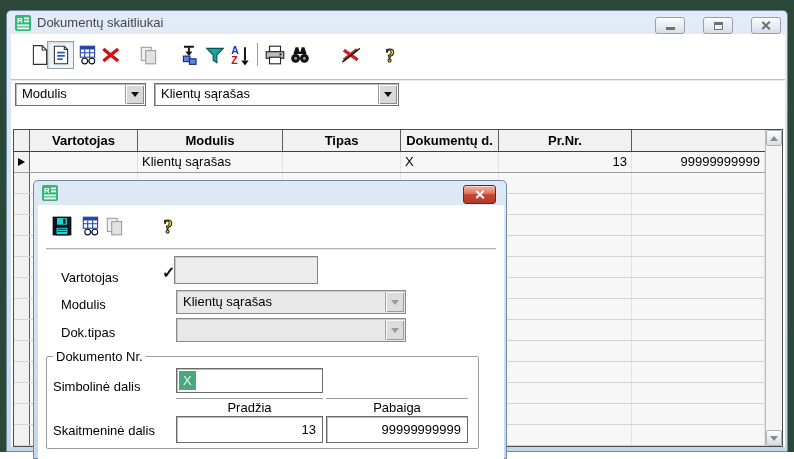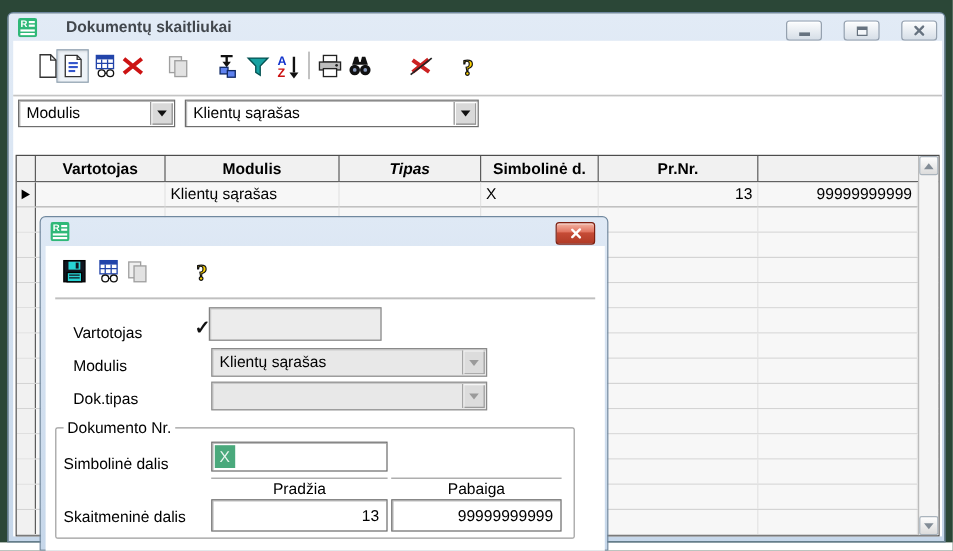--- a/index.html
+++ b/index.html
@@ -4,21 +4,21 @@
 <style>
   * { box-sizing: border-box; margin: 0; padding: 0; }
   body { font-family: "Liberation Sans", sans-serif; font-size: 13px; }
   .page { position: relative; width: 794px; height: 459px; background: #2b4737; overflow: hidden; }
   .desktop-bottom { position: absolute; left: 0; top: 452px; width: 794px; height: 7px; background: #fff; z-index: 2; }
 
   
   .main-window { position: absolute; left: 6px; top: 10px; width: 782px; height: 442px;
     background: linear-gradient(#e2ebf6, #c6d7ea); border: 1px solid #70889f; border-radius: 5px 5px 0 0; z-index: 3; }
   .titlebar { position: absolute; left: 0; top: 0; right: 0; height: 23px; display: flex; align-items: center; padding-left: 8px; }
-  .titlebar .title { margin-left: 24px; color: #42474d; font-weight: bold; }
+  .titlebar .title { margin-left: 6px; color: #42474d; }
   .winbtns { position: absolute; right: 6px; top: 6px; display: flex; gap: 18px; }
   .winbtn { width: 30px; height: 17px; background: linear-gradient(#fcfdfe, #d6dee7); border: 1px solid #95a1af;
     border-radius: 3px; box-shadow: inset 0 1px 0 #fff; display: flex; align-items: center; justify-content: center; }
   .glyph-min { width: 9px; height: 3px; background: #66727f; margin-top: 6px; }
   .glyph-max { width: 9px; height: 8px; border: 1px solid #66727f; border-top-width: 3px; background: #f4f7fa; }
   .glyph-x { position: relative; width: 11px; height: 11px; }
   .glyph-x::before, .glyph-x::after { content: ""; position: absolute; left: 4.5px; top: 0; width: 2.4px; height: 11px;
     background: #66727f; border-radius: 1px; }
   .glyph-x::before { transform: rotate(45deg); } .glyph-x::after { transform: rotate(-45deg); }
 
@@ -44,21 +44,21 @@
 
   
   .grid { position: absolute; left: 2px; top: 95px; width: 770px; height: 318px; border: 1px solid #4c4c4c; background: #f7f7f7; overflow: hidden; }
   .ghead { display: flex; height: 22px; background: #f1f1f1; border-bottom: 1px solid #3d3d3d; font-weight: bold; }
   .ghead .gc { border-right: 1px solid #5c5c5c; text-align: center; line-height: 21px; }
   .grow { display: flex; height: 21px; border-bottom: 1px solid #d4d4d4; background: #f7f7f7; }
   .grow.first { border-bottom: 1px solid #9d9d9d; }
   .grow .gc { border-right: 1px solid #e3e3e3; line-height: 20px; padding: 0 4px; overflow: hidden; white-space: nowrap; }
   .grow .gc.sel { background: #f1f1f1; border-right: 1px solid #5c5c5c; padding: 0; position: relative; }
   .gc0 { flex: none; width: 16px; } .gc1 { flex: none; width: 108px; } .gc2 { flex: none; width: 145px; }
-  .gc3 { flex: none; width: 118px; font-style: italic; } .gc4 { flex: none; width: 98px; } .gc5 { flex: none; width: 133px; }
+  .gc3 { flex: none; width: 118px; } .gc4 { flex: none; width: 98px; } .gc5 { flex: none; width: 133px; }
   .gc6 { flex: none; width: 133px; }
   .num { text-align: right; }
   .row-tri { position: absolute; left: 4px; top: 6px; width: 0; height: 0;
     border-left: 7px solid #000; border-top: 4.5px solid transparent; border-bottom: 4.5px solid transparent; }
   .vscroll { position: absolute; right: 0; top: 0; bottom: 0; width: 17px; background: #f4f4f4; border-left: 1px solid #bcbcbc; }
   .sbtn { position: absolute; left: 0; width: 16px; height: 16px; background: linear-gradient(#fefefe, #dcdcdc);
     border: 1px solid #aab4bd; border-radius: 2px; display: flex; align-items: center; justify-content: center; }
   .sbtn.top { top: 0; } .sbtn.bottom { bottom: 0; }
   .tri-up-s { width: 0; height: 0; border-left: 4px solid transparent; border-right: 4px solid transparent; border-bottom: 5px solid #828c96; }
   .tri-dn-s { width: 0; height: 0; border-left: 4px solid transparent; border-right: 4px solid transparent; border-top: 5px solid #828c96; }
@@ -228,21 +228,21 @@
             <i class="tri-dn-b"></i>
           </span>
       </div>
 
       <div class="grid">
         <div class="ghead">
           <div class="gc gc0"></div>
           <div class="gc gc1">Vartotojas</div>
           <div class="gc gc2">Modulis</div>
           <div class="gc gc3">Tipas</div>
-          <div class="gc gc4">Simbolinė d.</div>
+          <div class="gc gc4">Dokumentų d.</div>
           <div class="gc gc5">Pr.Nr.</div>
         </div>
         <div>
           <div class="grow first">
             <div class="gc gc0 sel">
                 <span class="row-tri"></span>
               </div>
             <div class="gc gc1"></div>
             <div class="gc gc2">Klientų sąrašas</div>
             <div class="gc gc3"></div>

